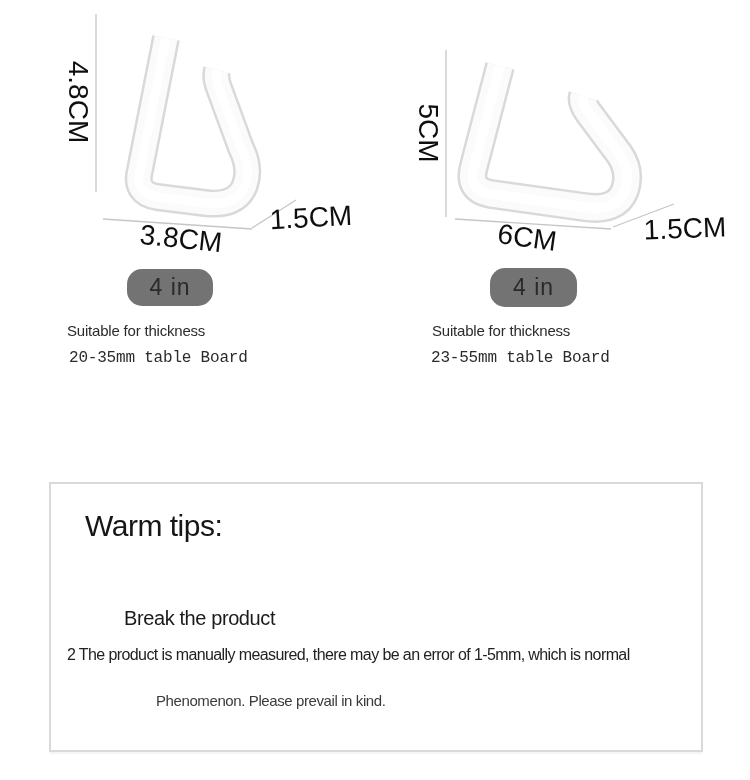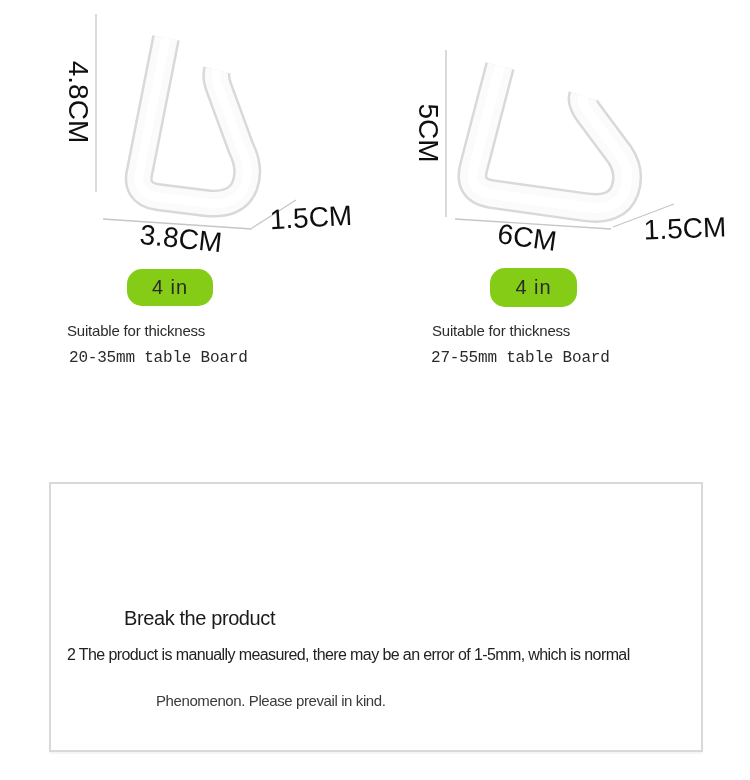--- a/index.html
+++ b/index.html
@@ -15,23 +15,23 @@
     white-space:nowrap;transform-origin:center center;letter-spacing:0px;
   }
   .dim.v{transform:translate(-50%,-50%) rotate(90deg);}
   .dim.r6{transform:translate(-50%,-50%) rotate(6deg);}
   .dim.r8{transform:translate(-50%,-50%) rotate(8deg);}
   .dim.rm3{transform:translate(-50%,-50%) rotate(-3deg);}
   .dim.rm2{transform:translate(-50%,-50%) rotate(-2deg);}
 
   
   .badge{
-    position:absolute;background:#84cc16;border-radius:15px;
+    position:absolute;background:#737373;border-radius:15px;
     display:flex;align-items:center;justify-content:center;
-    font-size:20px;color:#2a2a2a;letter-spacing:1px;
+    font-size:23px;color:#2a2a2a;letter-spacing:1px;
   }
 
   
   .fit{
     position:absolute;width:200px;text-align:left;color:#2b2b2b;
     white-space:nowrap;
   }
   .fit.s1{font-size:15px;letter-spacing:-0.2px;}
   .fit.s2{font-size:16px;letter-spacing:-0.2px;font-family:Liberation Mono, monospace;}
 
@@ -85,21 +85,22 @@
   <div class="dim v" style="left:428px;top:133px;">5CM</div>
   <div class="dim r8" style="left:527px;top:238px;">6CM</div>
   <div class="dim rm2" style="left:685px;top:229px;">1.5CM</div>
 
   <div class="badge" style="left:127px;top:269px;width:86px;height:37px;">4 in</div>
   <div class="badge" style="left:490px;top:268px;width:87px;height:39px;">4 in</div>
 
   <div class="fit s1" style="left:67px;top:322px;">Suitable for thickness</div>
   <div class="fit s2" style="left:69px;top:349px;">20-35mm table Board</div>
   <div class="fit s1" style="left:432px;top:322px;">Suitable for thickness</div>
-  <div class="fit s2" style="left:431px;top:349px;">27-55mm table Board</div>
+  <div class="fit s2" style="left:431px;top:349px;">23-55mm table Board</div>
 
   <div class="tips-box">
+    <div class="tips-title">Warm tips:</div>
     <div class="tips-line1b">Break the product</div>
     <div class="tips-line2">2 The product is manually measured, there may be an error of 1-5mm, which is normal</div>
     <div class="tips-line2b">Phenomenon. Please prevail in kind.</div>
   </div>
 
 </div>
 
 </body></html>

